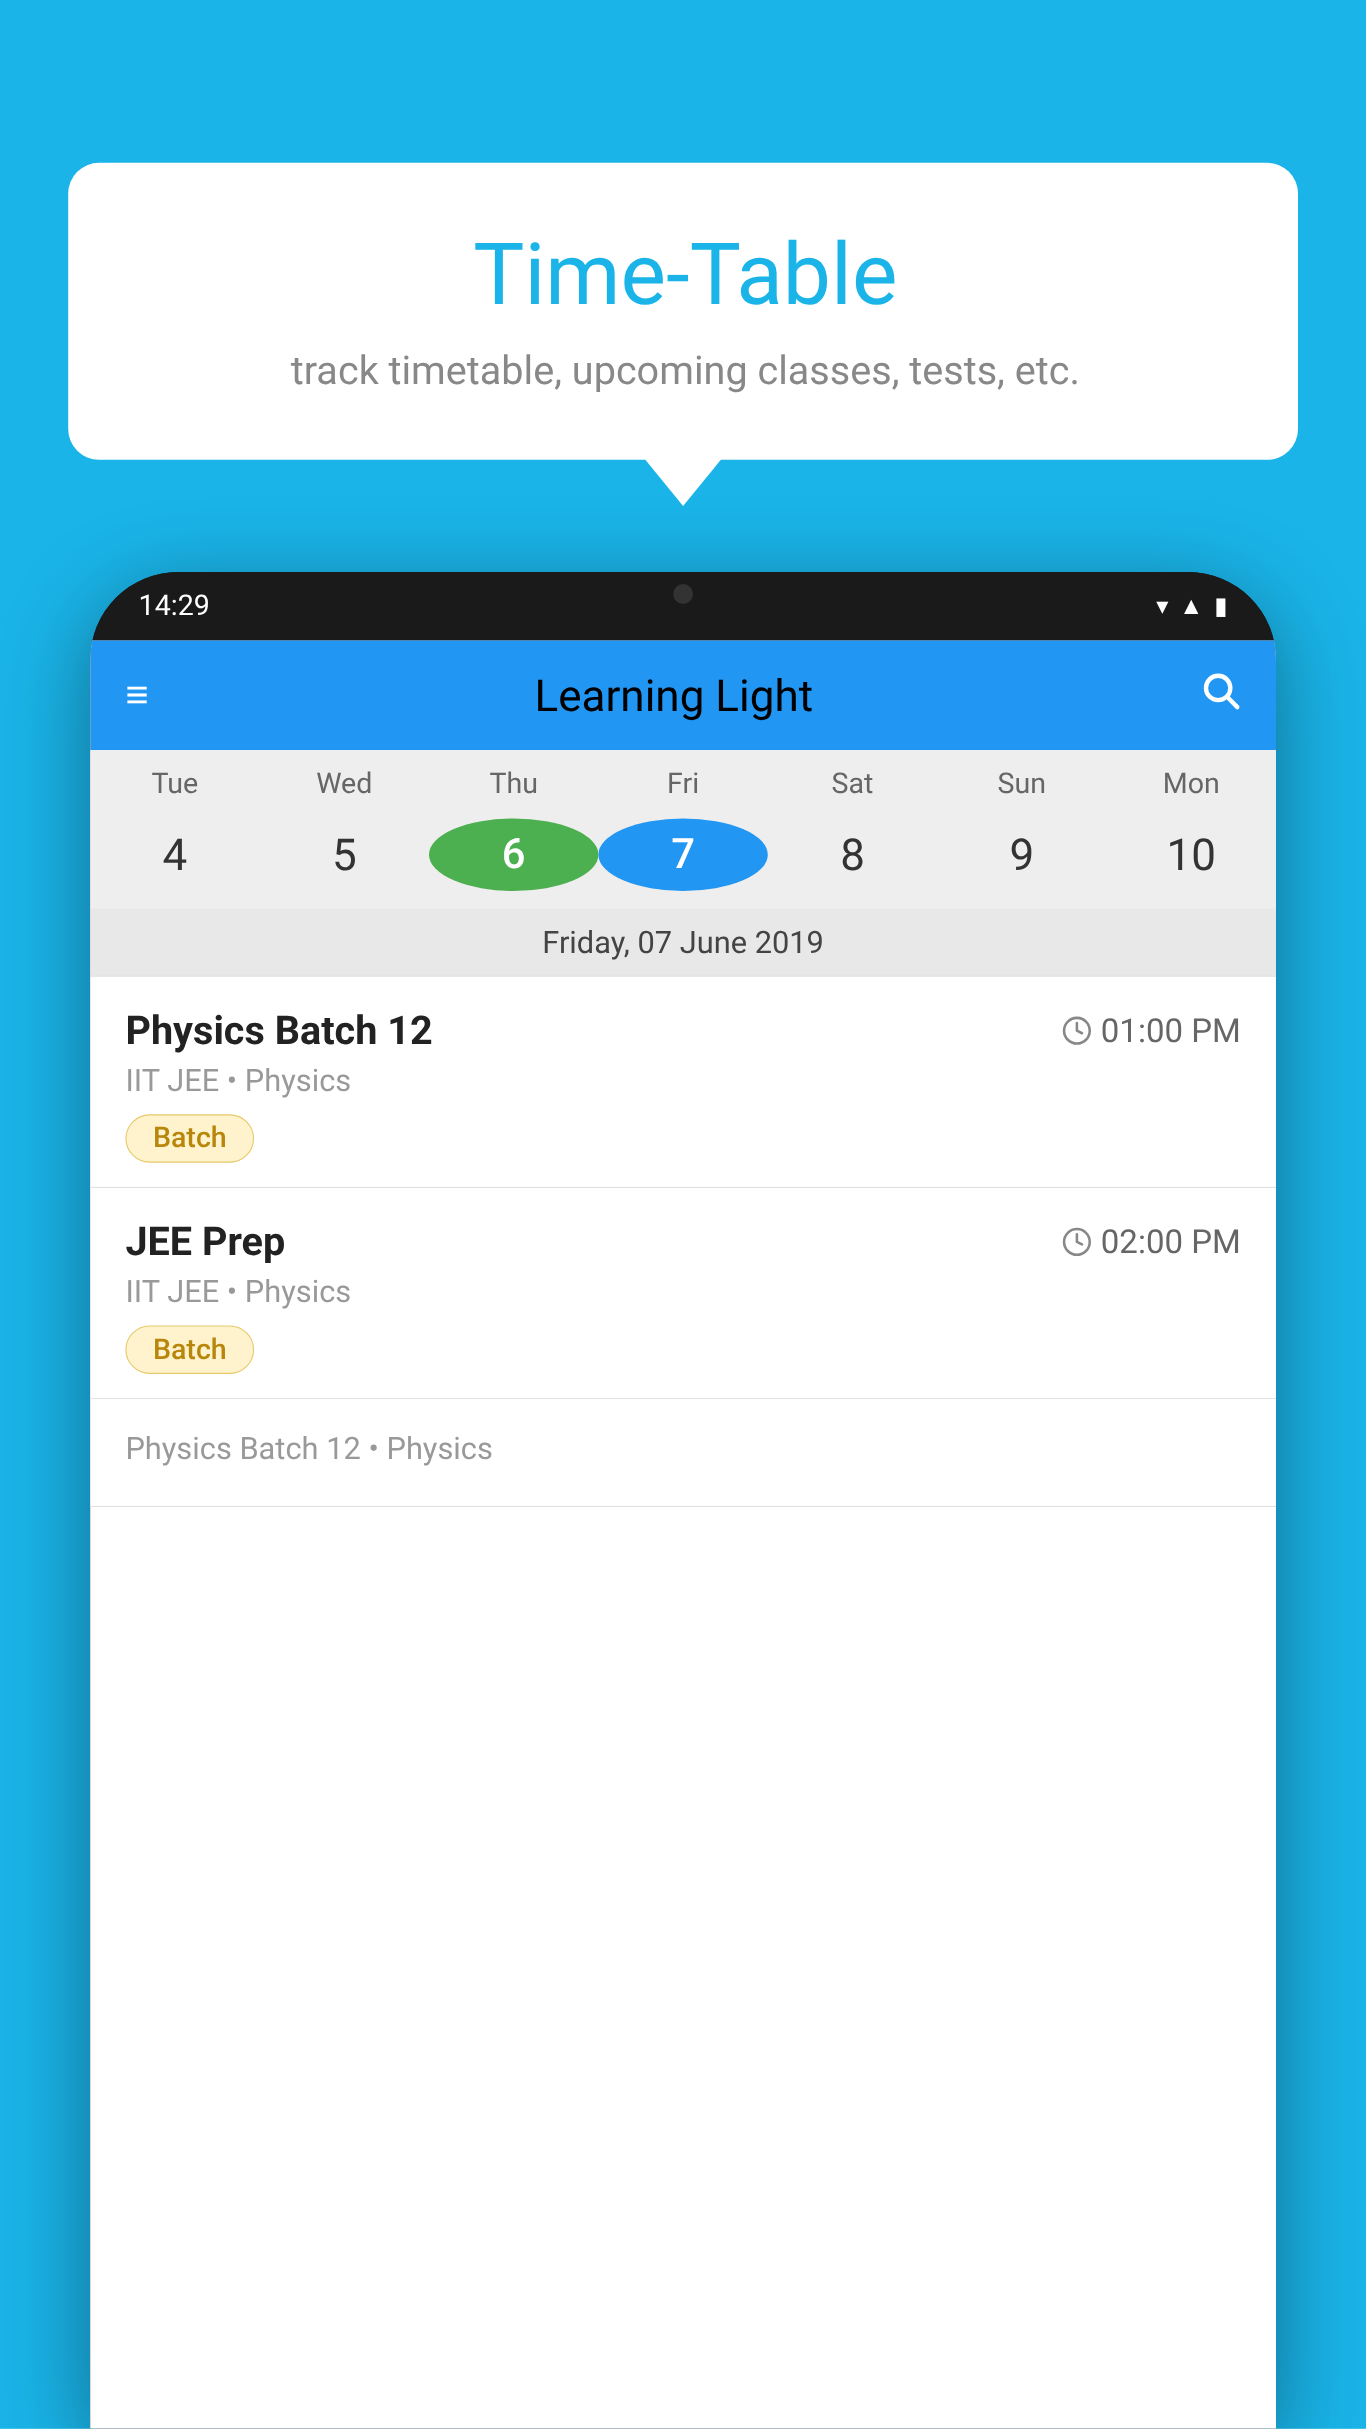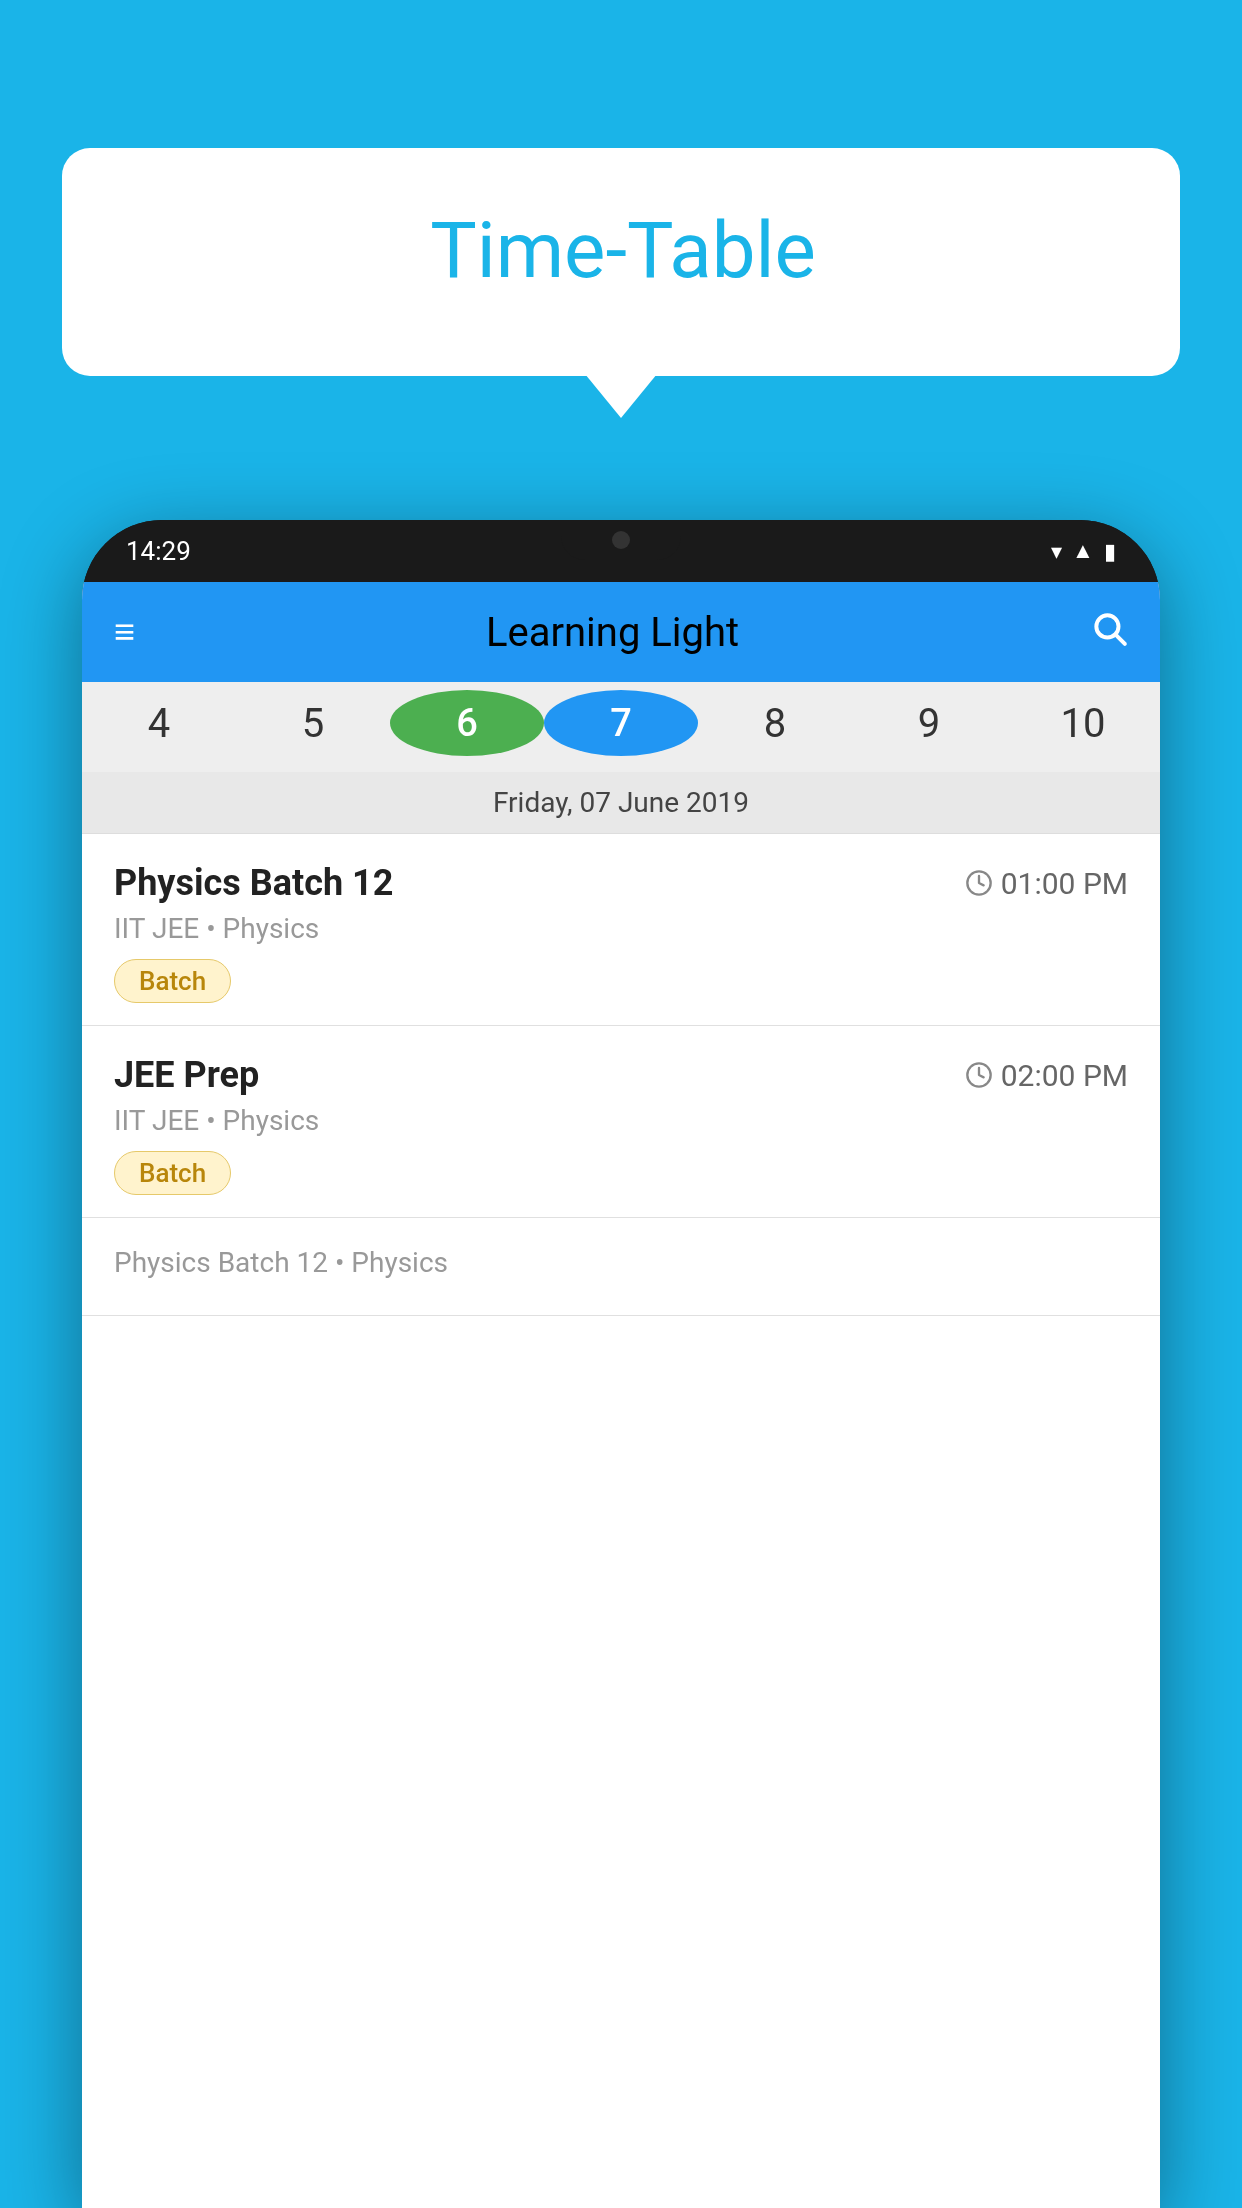--- a/index.html
+++ b/index.html
@@ -274,20 +274,21 @@
       font-size: 26px;
       font-weight: 500;
     }
   </style>
 </head>
 <body>
 
 <div class="speech-bubble-container">
   <div class="speech-bubble">
     <div class="bubble-title">Time-Table</div>
+    <div class="bubble-subtitle">track timetable, upcoming classes, tests, etc.</div>
   </div>
 </div>
 
 <div class="phone-frame">
 
   <div class="phone-top-bar">
     <span class="phone-time">14:29</span>
     <div class="notch">
       <div class="notch-camera"></div>
     </div>
@@ -305,20 +306,29 @@
       <span class="app-bar-title">Learning Light</span>
       <span class="search-icon-btn">
         <svg width="38" height="38" viewBox="0 0 24 24" fill="none" stroke="white" stroke-width="2.5" stroke-linecap="round" stroke-linejoin="round">
           <circle cx="11" cy="11" r="7"></circle>
           <line x1="16.5" y1="16.5" x2="22" y2="22"></line>
         </svg>
       </span>
     </div>
 
     <div class="calendar-strip">
+      <div class="day-headers">
+        <div class="day-header">Tue</div>
+        <div class="day-header">Wed</div>
+        <div class="day-header">Thu</div>
+        <div class="day-header">Fri</div>
+        <div class="day-header">Sat</div>
+        <div class="day-header">Sun</div>
+        <div class="day-header">Mon</div>
+      </div>
       <div class="day-numbers">
         <div class="day-number">4</div>
         <div class="day-number">5</div>
         <div class="day-number today">6</div>
         <div class="day-number selected">7</div>
         <div class="day-number">8</div>
         <div class="day-number">9</div>
         <div class="day-number">10</div>
       </div>
       <div class="selected-date-label">Friday, 07 June 2019</div>

